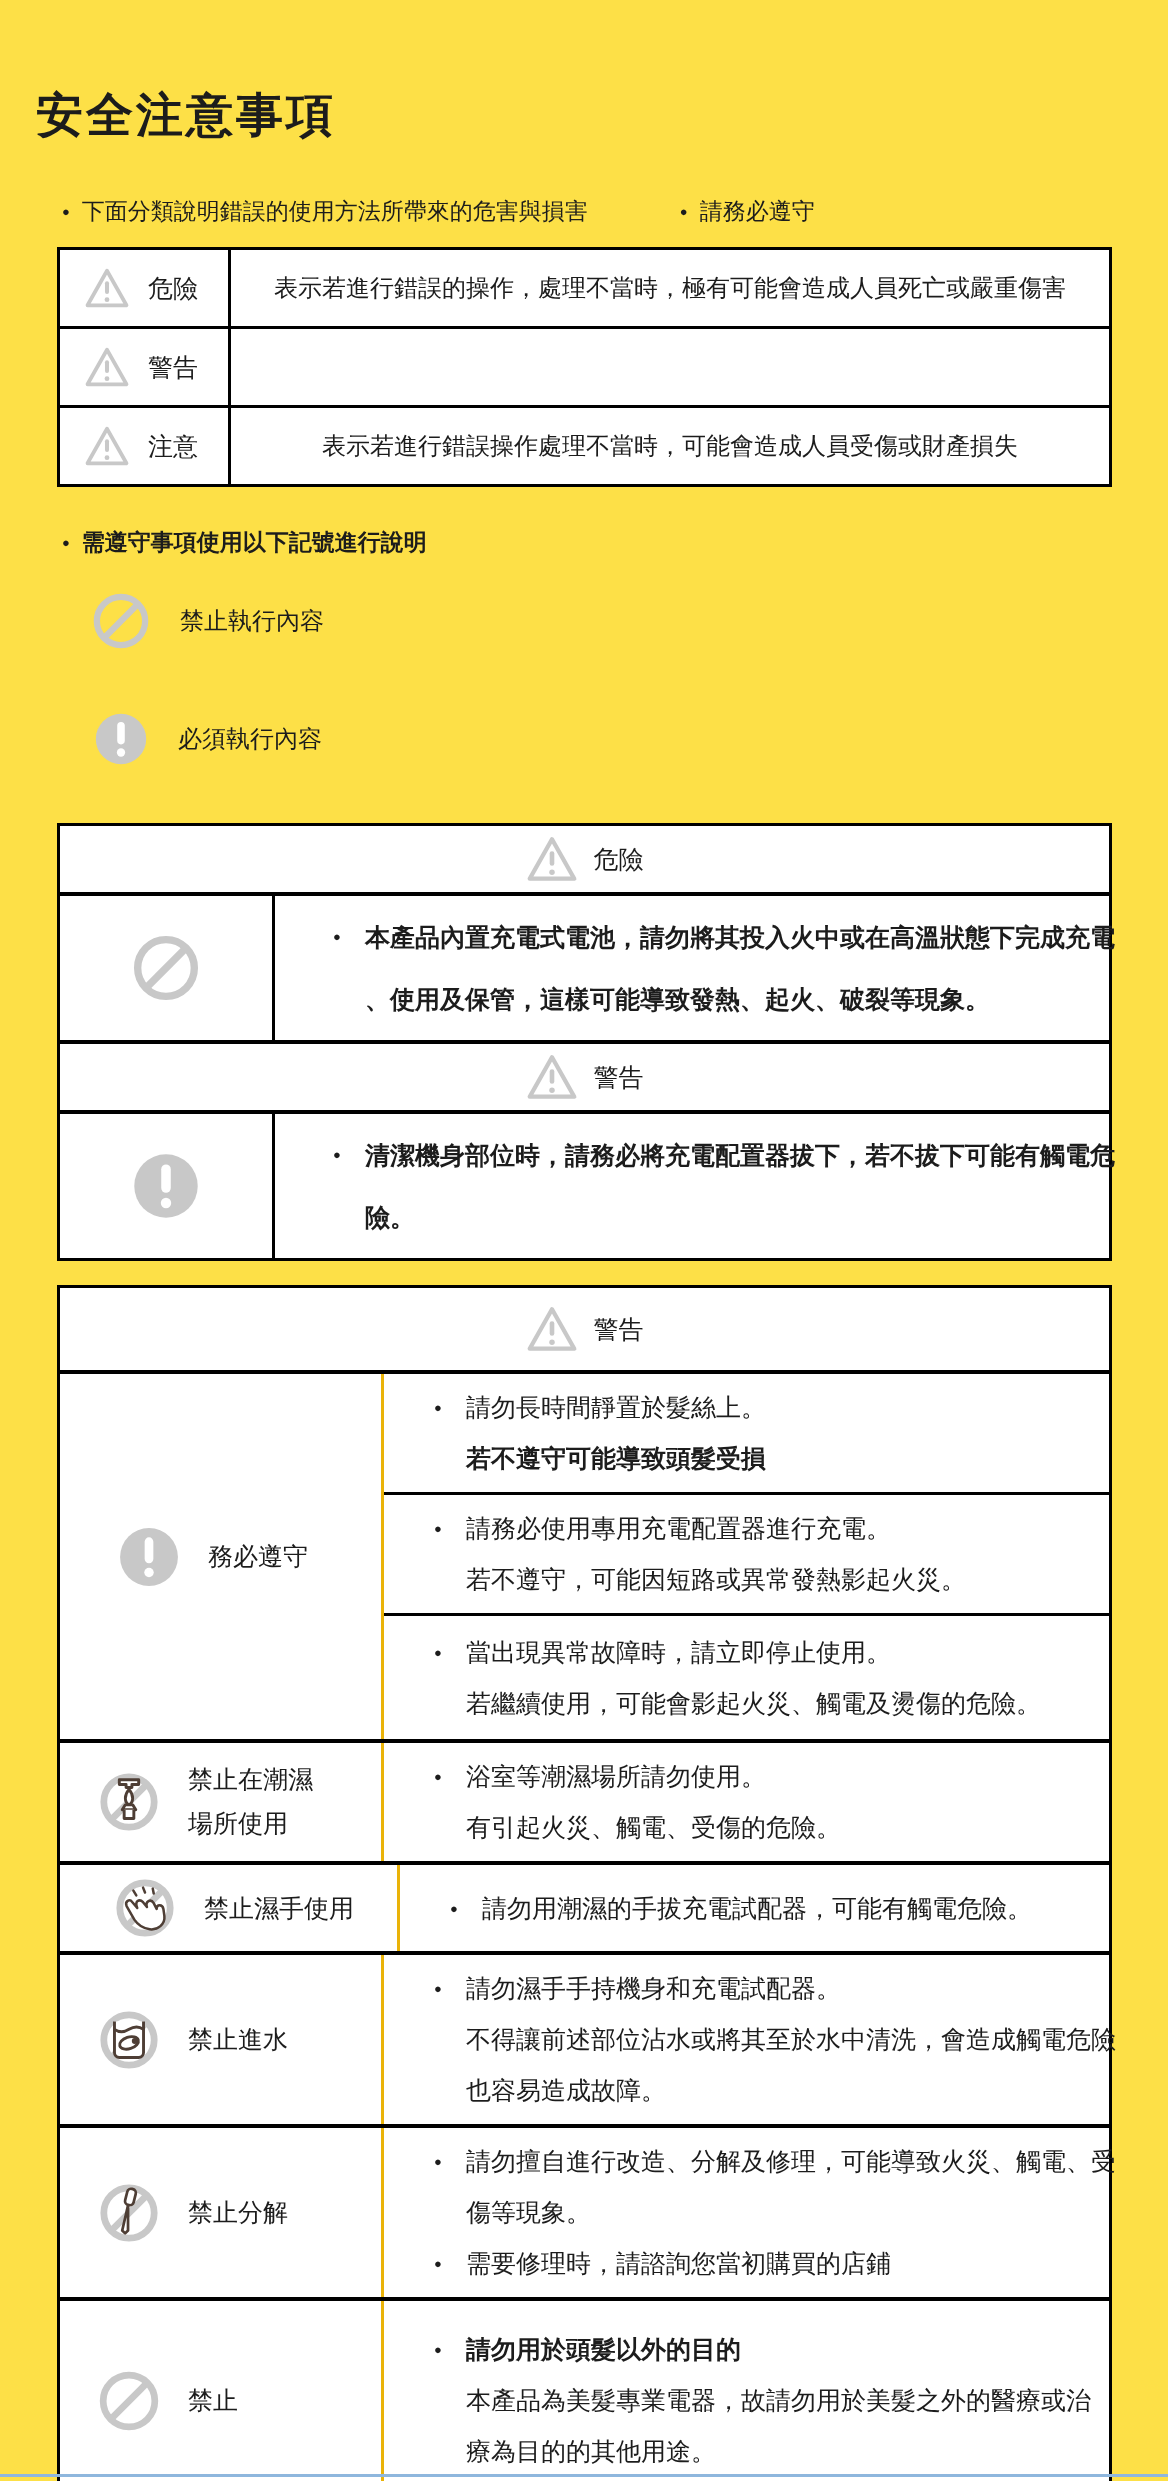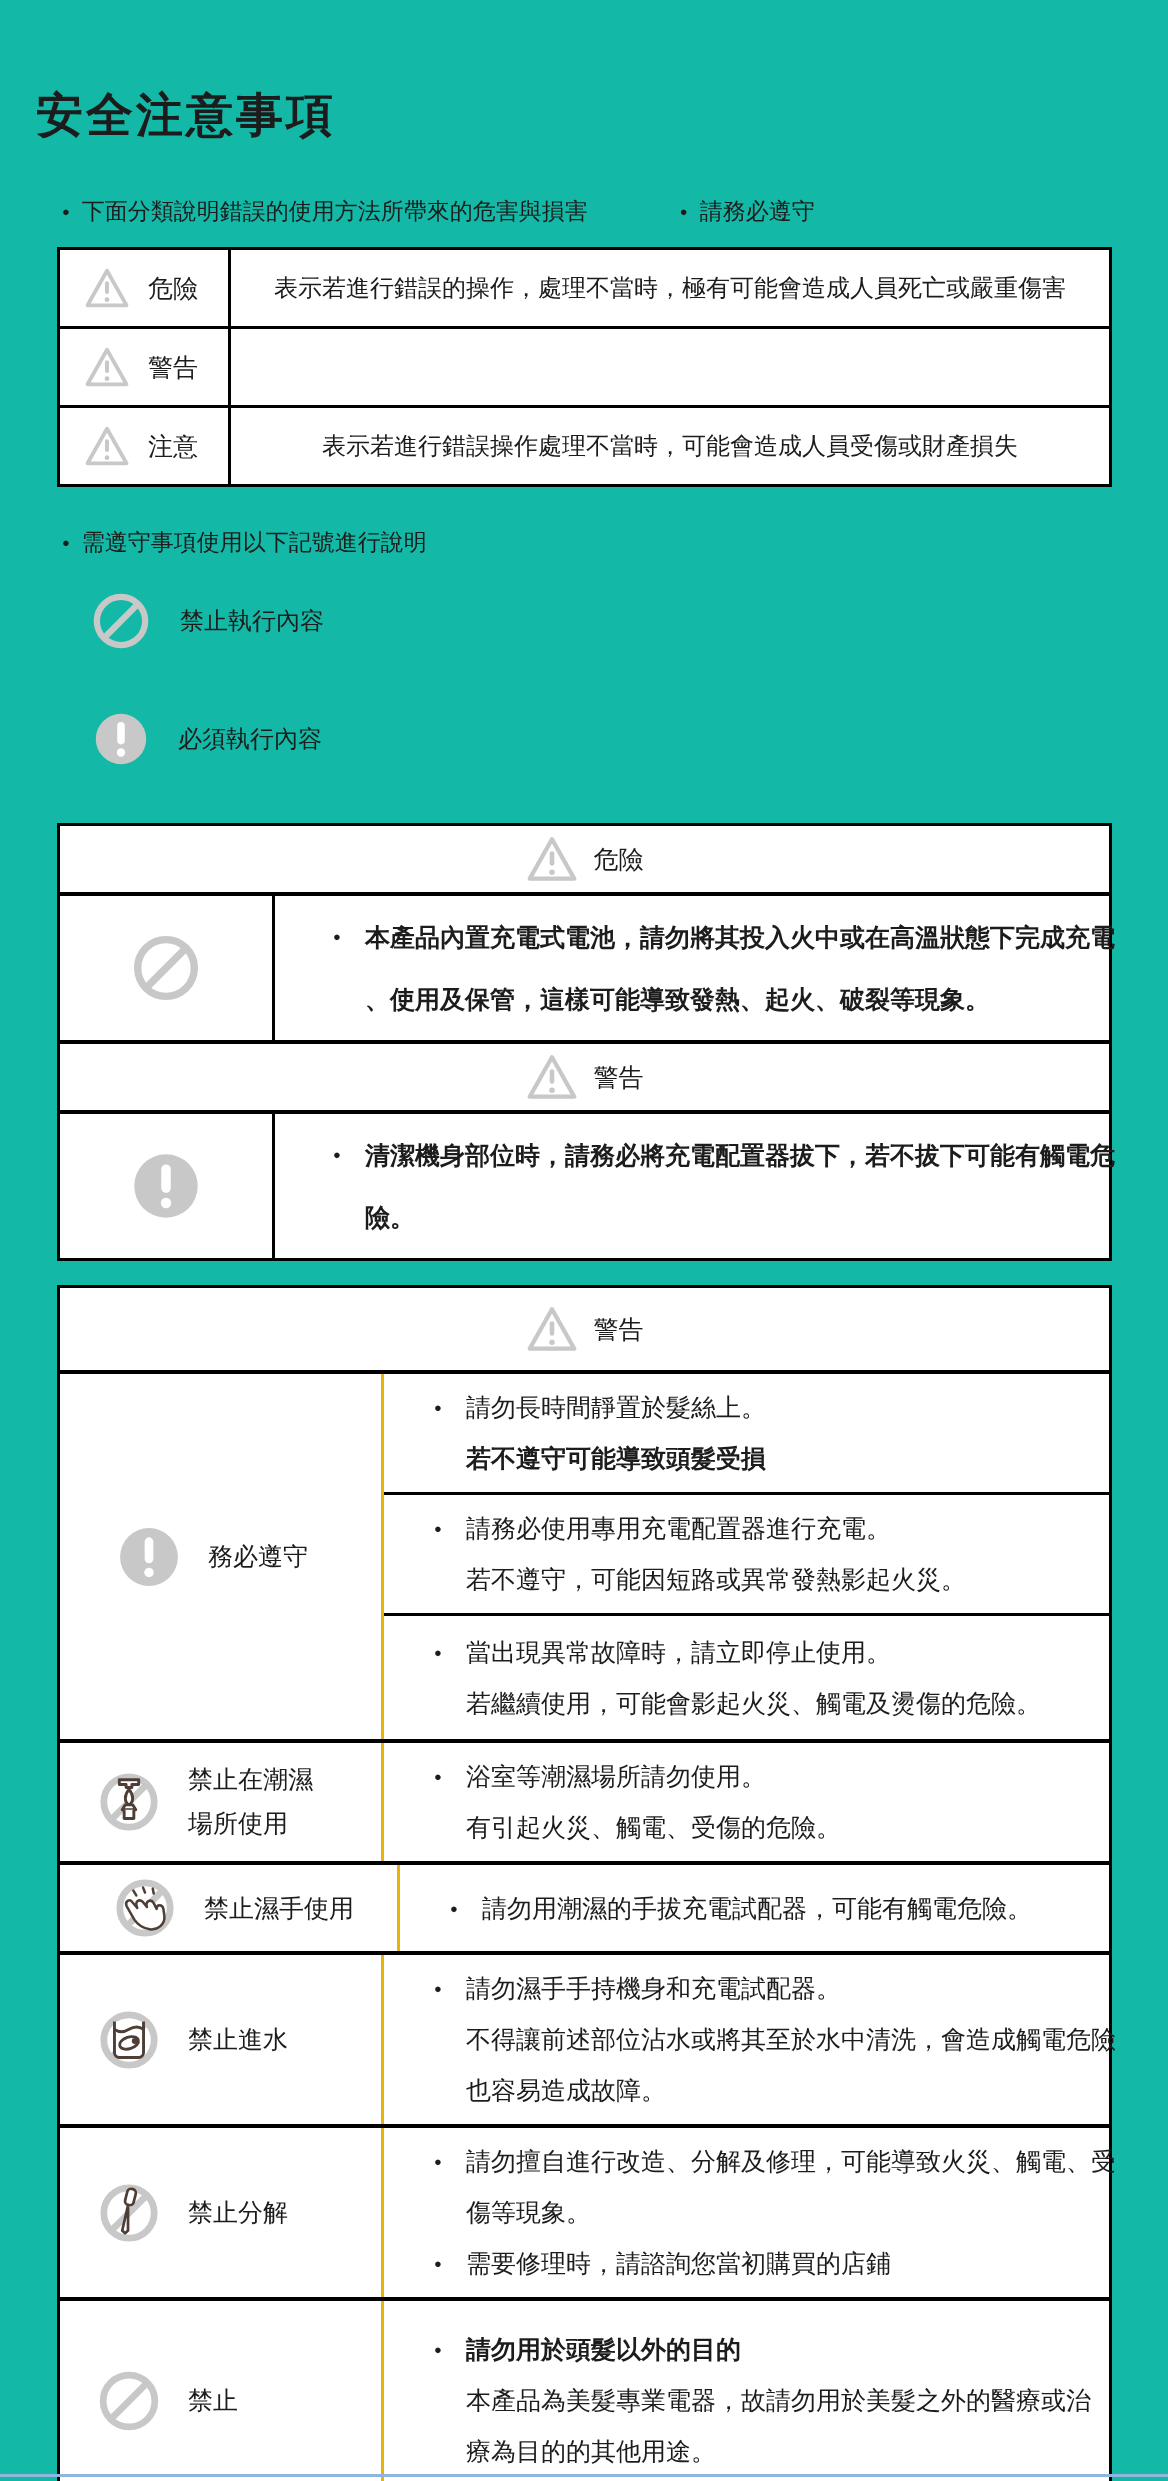--- a/index.html
+++ b/index.html
@@ -1,34 +1,34 @@
 <!DOCTYPE html>
 <html><head>
 <meta charset="utf-8">
 <style>
   html,body { margin:0; padding:0; background:#ffffff; }
   body { font-family:"Liberation Sans","DejaVu Sans",sans-serif; color:#1c1c1c; }
-  .page { position:relative; width:1168px; height:2481px; background:#14b8a6; overflow:hidden; }
+  .page { position:relative; width:1168px; height:2481px; background:#fde047; overflow:hidden; }
 
   .title { position:absolute; left:36px; top:84px; font-size:47px; font-weight:bold; letter-spacing:3px; }
 
   .intro { position:absolute; left:62px; top:196px; display:flex; gap:92px; font-size:23px; }
   .blt::before { content:"●"; font-size:13px; margin-right:12px; vertical-align:3px; color:#1c1c1c; }
 
   .tbl { position:absolute; left:57px; width:1055px; border:3px solid #000; box-sizing:border-box; background:#fff; }
 
   
   .t1 { top:247px; }
   .t1-row { display:grid; grid-template-columns:171px 1fr; border-top:3px solid #000; min-height:76px; }
   .t1-row:first-child { border-top:none; }
   .t1-left { display:flex; align-items:center; padding-left:24px; gap:18px; border-right:3px solid #000; font-size:25px; }
   .t1-desc { display:flex; align-items:center; justify-content:center; font-size:24px; padding:8px 16px; text-align:center; }
 
   
-  .note { position:absolute; left:62px; top:527px; font-size:23px; }
+  .note { position:absolute; left:62px; top:527px; font-size:23px;font-weight:bold; }
   .legend-item { position:absolute; display:flex; align-items:center; gap:30px; font-size:24px; }
   .leg1 { left:92px; top:592px; }
   .leg2 { left:94px; top:712px; }
 
   
   [data-icon] { display:inline-block; line-height:0; flex:none; }
   [data-icon] svg { width:100%; height:100%; }
   .ic-58 { width:58px; height:58px; }
   .ic-54 { width:54px; height:54px; }
   .ic-68 { width:68px; height:68px; }

